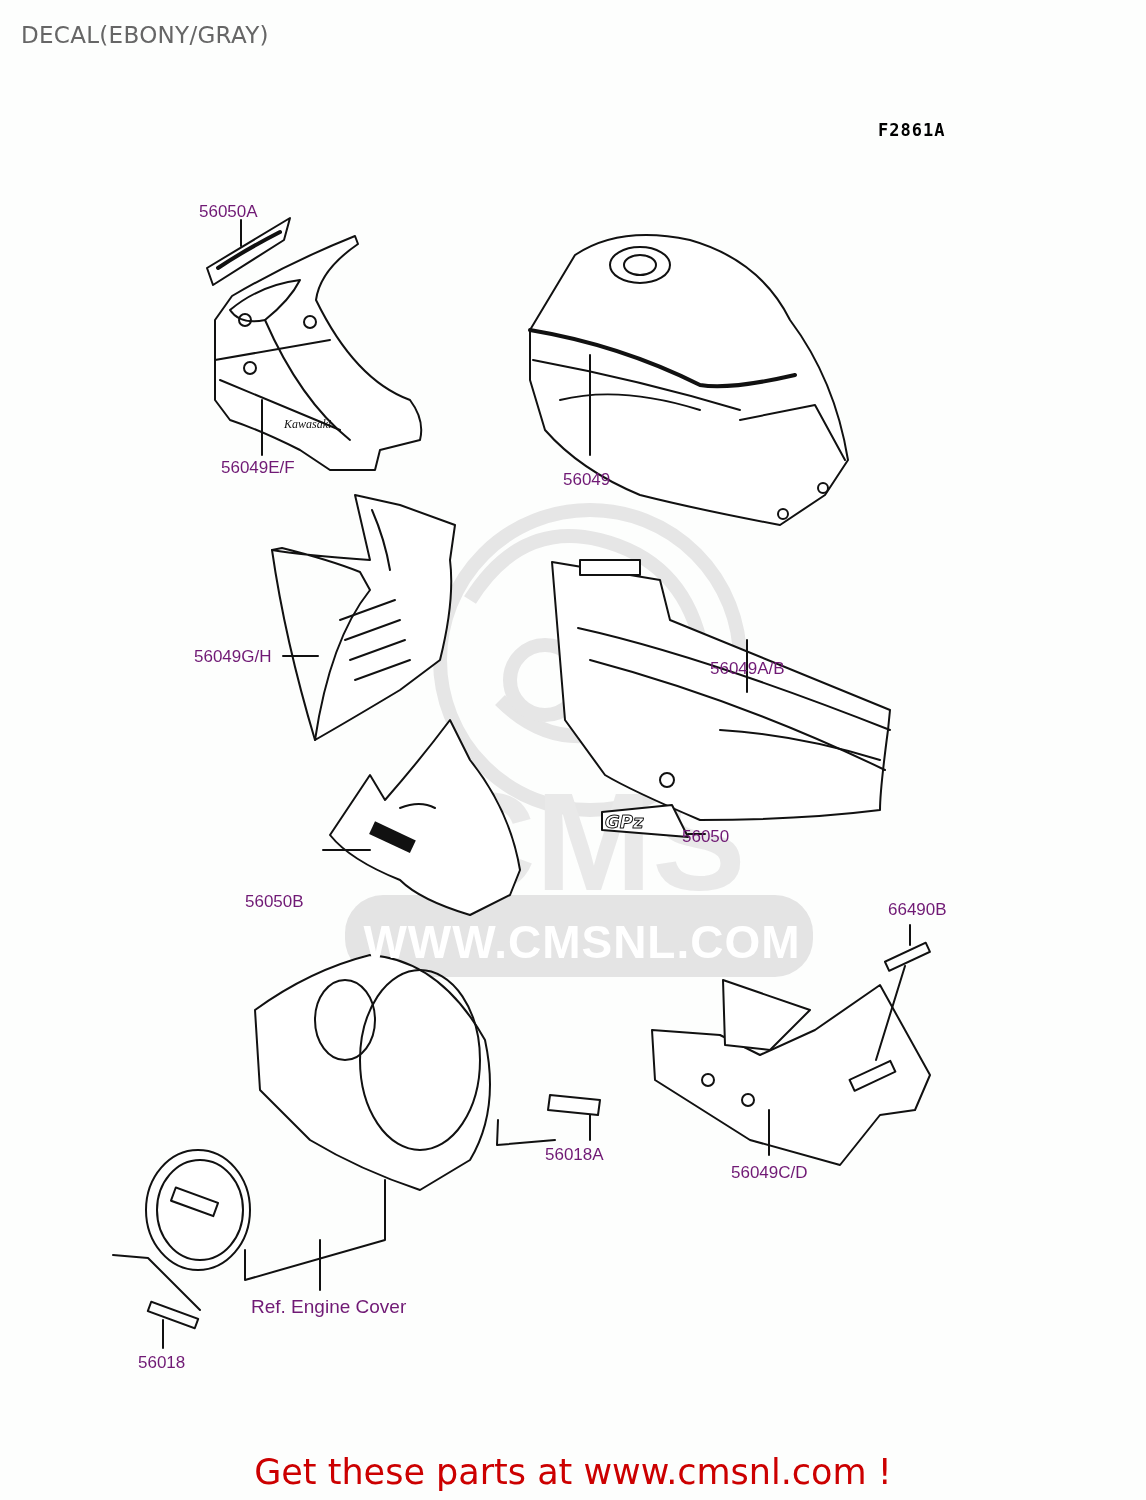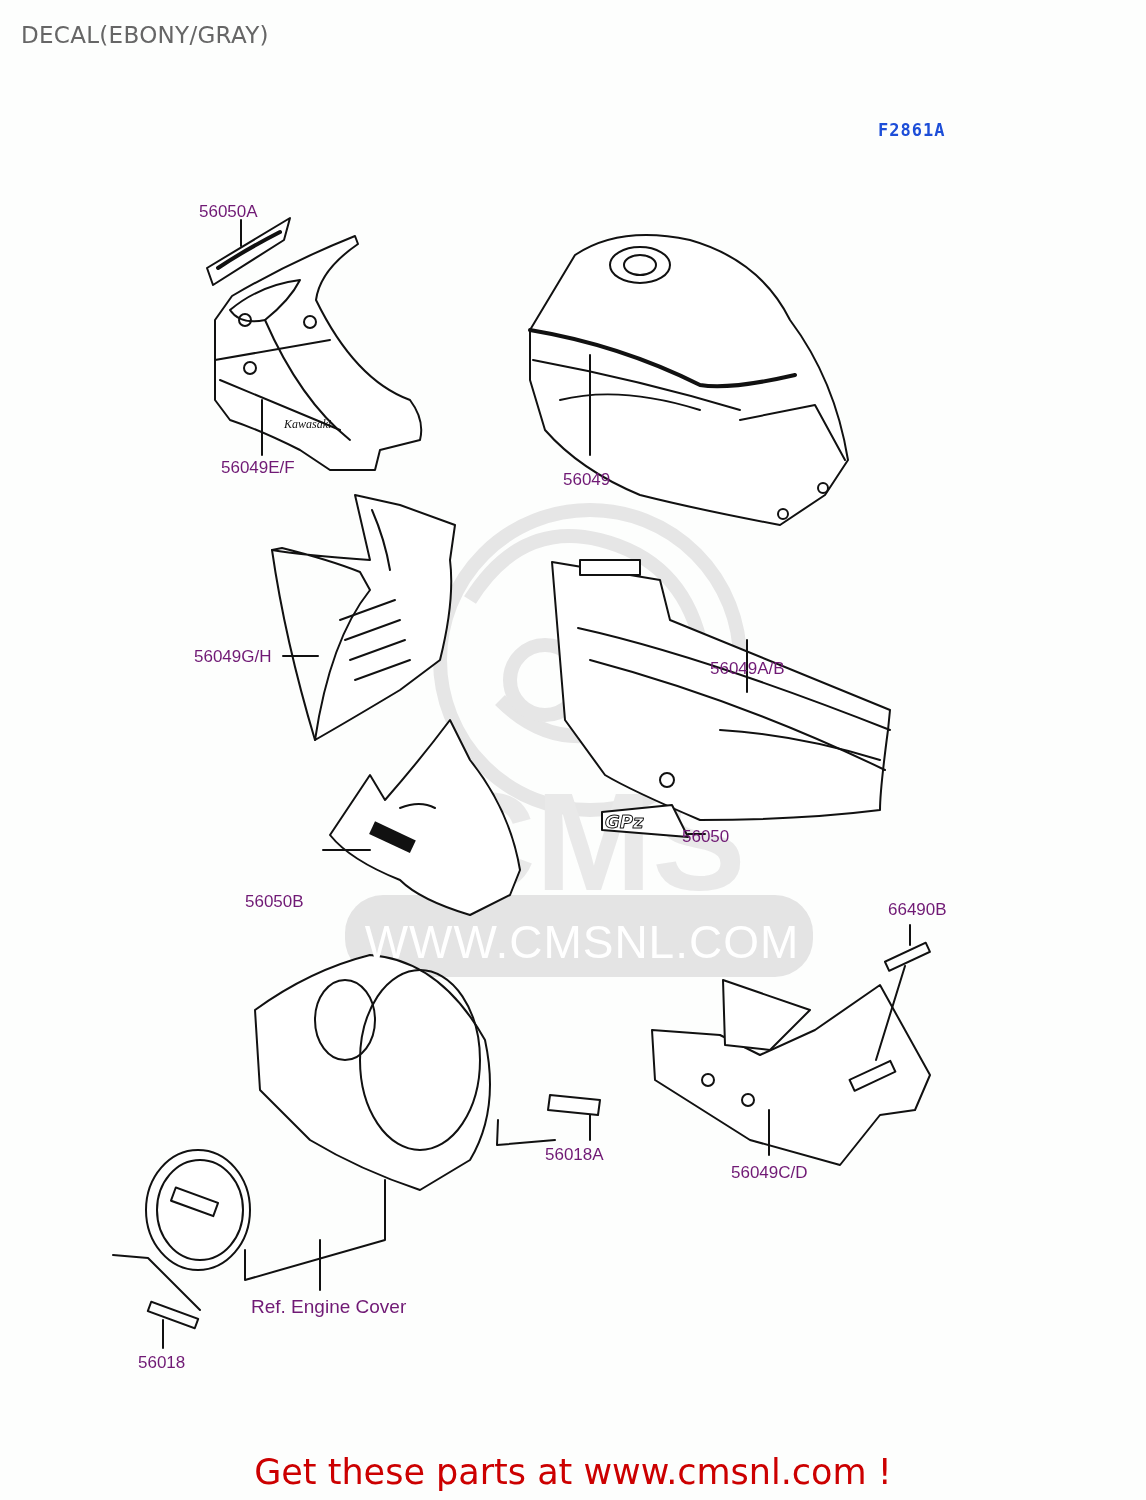--- a/index.html
+++ b/index.html
@@ -1,22 +1,22 @@
 <!DOCTYPE html>
 <html><head>
 <meta charset="utf-8">
 <style>
   html, body { margin: 0; padding: 0; background: #fdfefd; }
   body { width: 1146px; height: 1500px; position: relative; overflow: hidden; font-family: "DejaVu Sans", sans-serif; }
   .page-title { position: absolute; left: 21px; top: 22px; font-size: 23px; color: #666666; letter-spacing: 0.3px; }
-  .fig-code { position: absolute; left: 878px; top: 120px; font-size: 17px; font-weight: bold; color: #1d4ed8; font-family: "DejaVu Sans Mono", monospace; letter-spacing: 1px; }
+  .fig-code { position: absolute; left: 878px; top: 120px; font-size: 17px; font-weight: bold; color: #000000; font-family: "DejaVu Sans Mono", monospace; letter-spacing: 1px; }
   .diagram { position: absolute; left: 0; top: 0; width: 1146px; height: 1500px; }
   .label { position: absolute; font-family: "Liberation Sans", sans-serif; font-size: 17px; color: #701a75; white-space: nowrap; }
   .footer { position: absolute; left: 0; width: 1146px; top: 1452px; text-align: center; font-size: 35px; color: #cc0000; padding-left: 0; box-sizing: border-box; }
-  .wm-text { position: absolute; left: 352px; top: 915px; width: 460px; text-align: center; font-family: "Liberation Sans", sans-serif; font-weight: normal; font-size: 46px; color: #ffffff; letter-spacing: 1px; }
+  .wm-text { position: absolute; left: 352px; top: 915px; width: 460px; text-align: center; font-family: "Liberation Sans", sans-serif; font-weight: bold; font-size: 46px; color: #ffffff; letter-spacing: 1px; }
 </style>
 </head>
 <body>
 
 <div class="page-title">DECAL(EBONY/GRAY)</div>
 <div class="fig-code">F2861A</div>
 
 <svg class="diagram" viewBox="0 0 1146 1500" xmlns="http://www.w3.org/2000/svg">
 
   <g fill="none" stroke="#e6e6e6" stroke-width="14">

